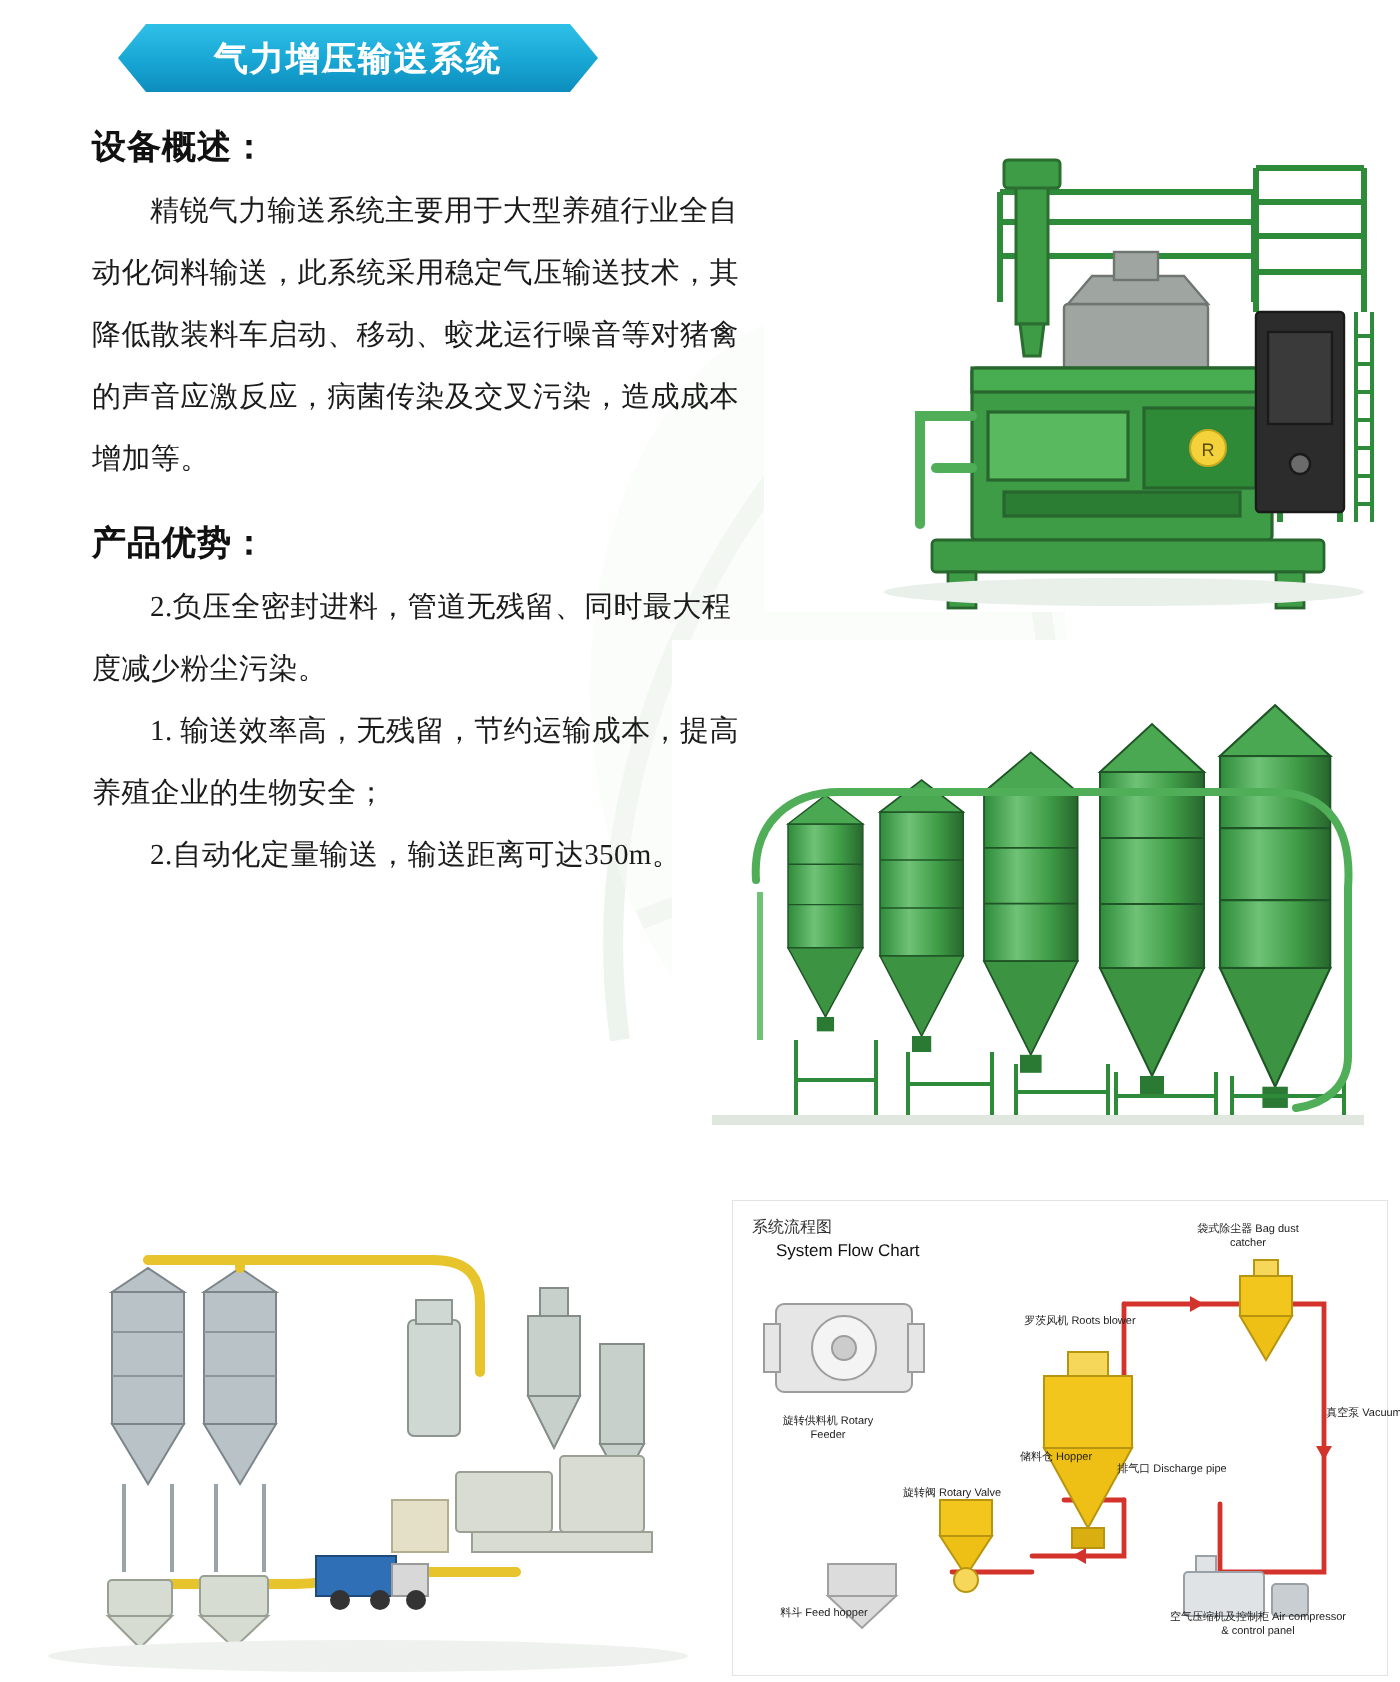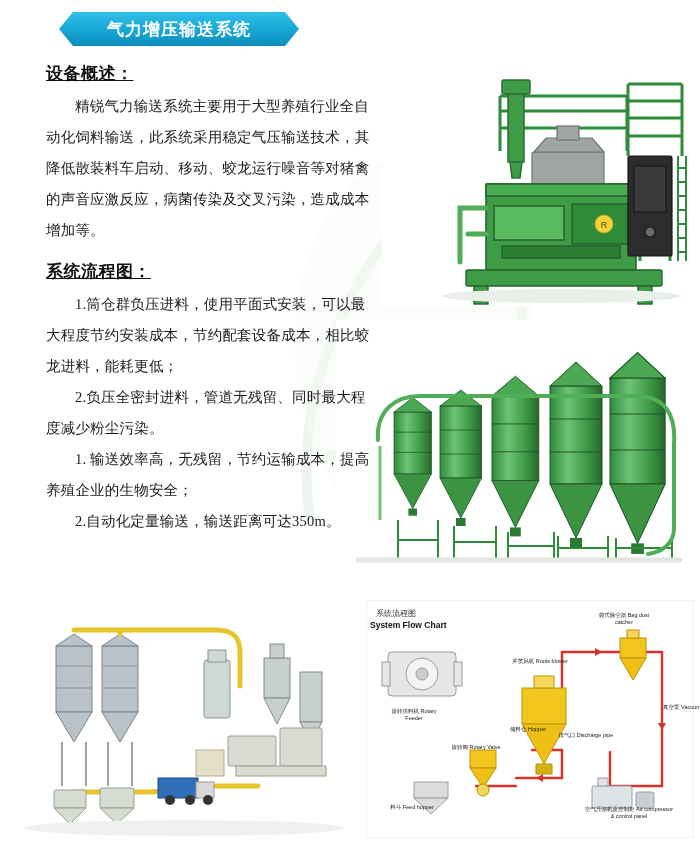--- a/index.html
+++ b/index.html
@@ -65,21 +65,20 @@
     top: 58px;
     width: 330px;
     z-index: 3;
   }
   .sec-head {
     font-size: 17px;
     font-weight: bold;
     color: #111111;
     margin: 4px 0 6px 0;
     letter-spacing: 0.5px;
-    text-decoration: underline;
   }
   .sec-head.gap {
     margin-top: 14px;
   }
   .para {
     font-size: 14.5px;
     line-height: 31px;
     color: #1b1b1b;
     text-indent: 2em;
     margin: 0;
@@ -123,25 +122,25 @@
   }
   .flow-caption-cn {
     position: absolute;
     left: 10px;
     top: 8px;
     font-size: 8px;
     color: #333333;
   }
   .flow-caption-en {
     position: absolute;
-    left: 4px;
+    left: 22px;
     top: 20px;
     font-size: 8.5px;
     color: #111111;
-    font-weight: bold;
+    font-weight: normal;
   }
   .flow-label {
     position: absolute;
     font-size: 5.5px;
     color: #222222;
     text-align: center;
     line-height: 7px;
     width: 60px;
   }
 </style>
@@ -170,22 +169,21 @@
       </defs>
       <path d="M14 0 H226 L240 17 L226 34 H14 L0 17 Z" fill="url(#bg1)"></path>
     </svg>
     <div class="banner-text">气力增压输送系统</div>
   </div>
 
   <div class="text-col">
     <div class="sec-head">设备概述：</div>
     <p class="para">精锐气力输送系统主要用于大型养殖行业全自动化饲料输送，此系统采用稳定气压输送技术，其降低散装料车启动、移动、蛟龙运行噪音等对猪禽的声音应激反应，病菌传染及交叉污染，造成成本增加等。</p>
 
-    <div class="sec-head gap">系统流程图：</div>
-    <p class="para">1.筒仓群负压进料，使用平面式安装，可以最大程度节约安装成本，节约配套设备成本，相比蛟龙进料，能耗更低；</p>
+    <div class="sec-head gap">产品优势：</div>
     <p class="para">2.负压全密封进料，管道无残留、同时最大程度减少粉尘污染。</p>
 
     <p class="para">1. 输送效率高，无残留，节约运输成本，提高养殖企业的生物安全；</p>
     <p class="para">2.自动化定量输送，输送距离可达350m。</p>
   </div>
 
   <div class="photo" id="photo-machine">
     <svg viewBox="0 0 310 250" xmlns="http://www.w3.org/2000/svg">
       <rect width="310" height="250" fill="#ffffff"></rect>
 

